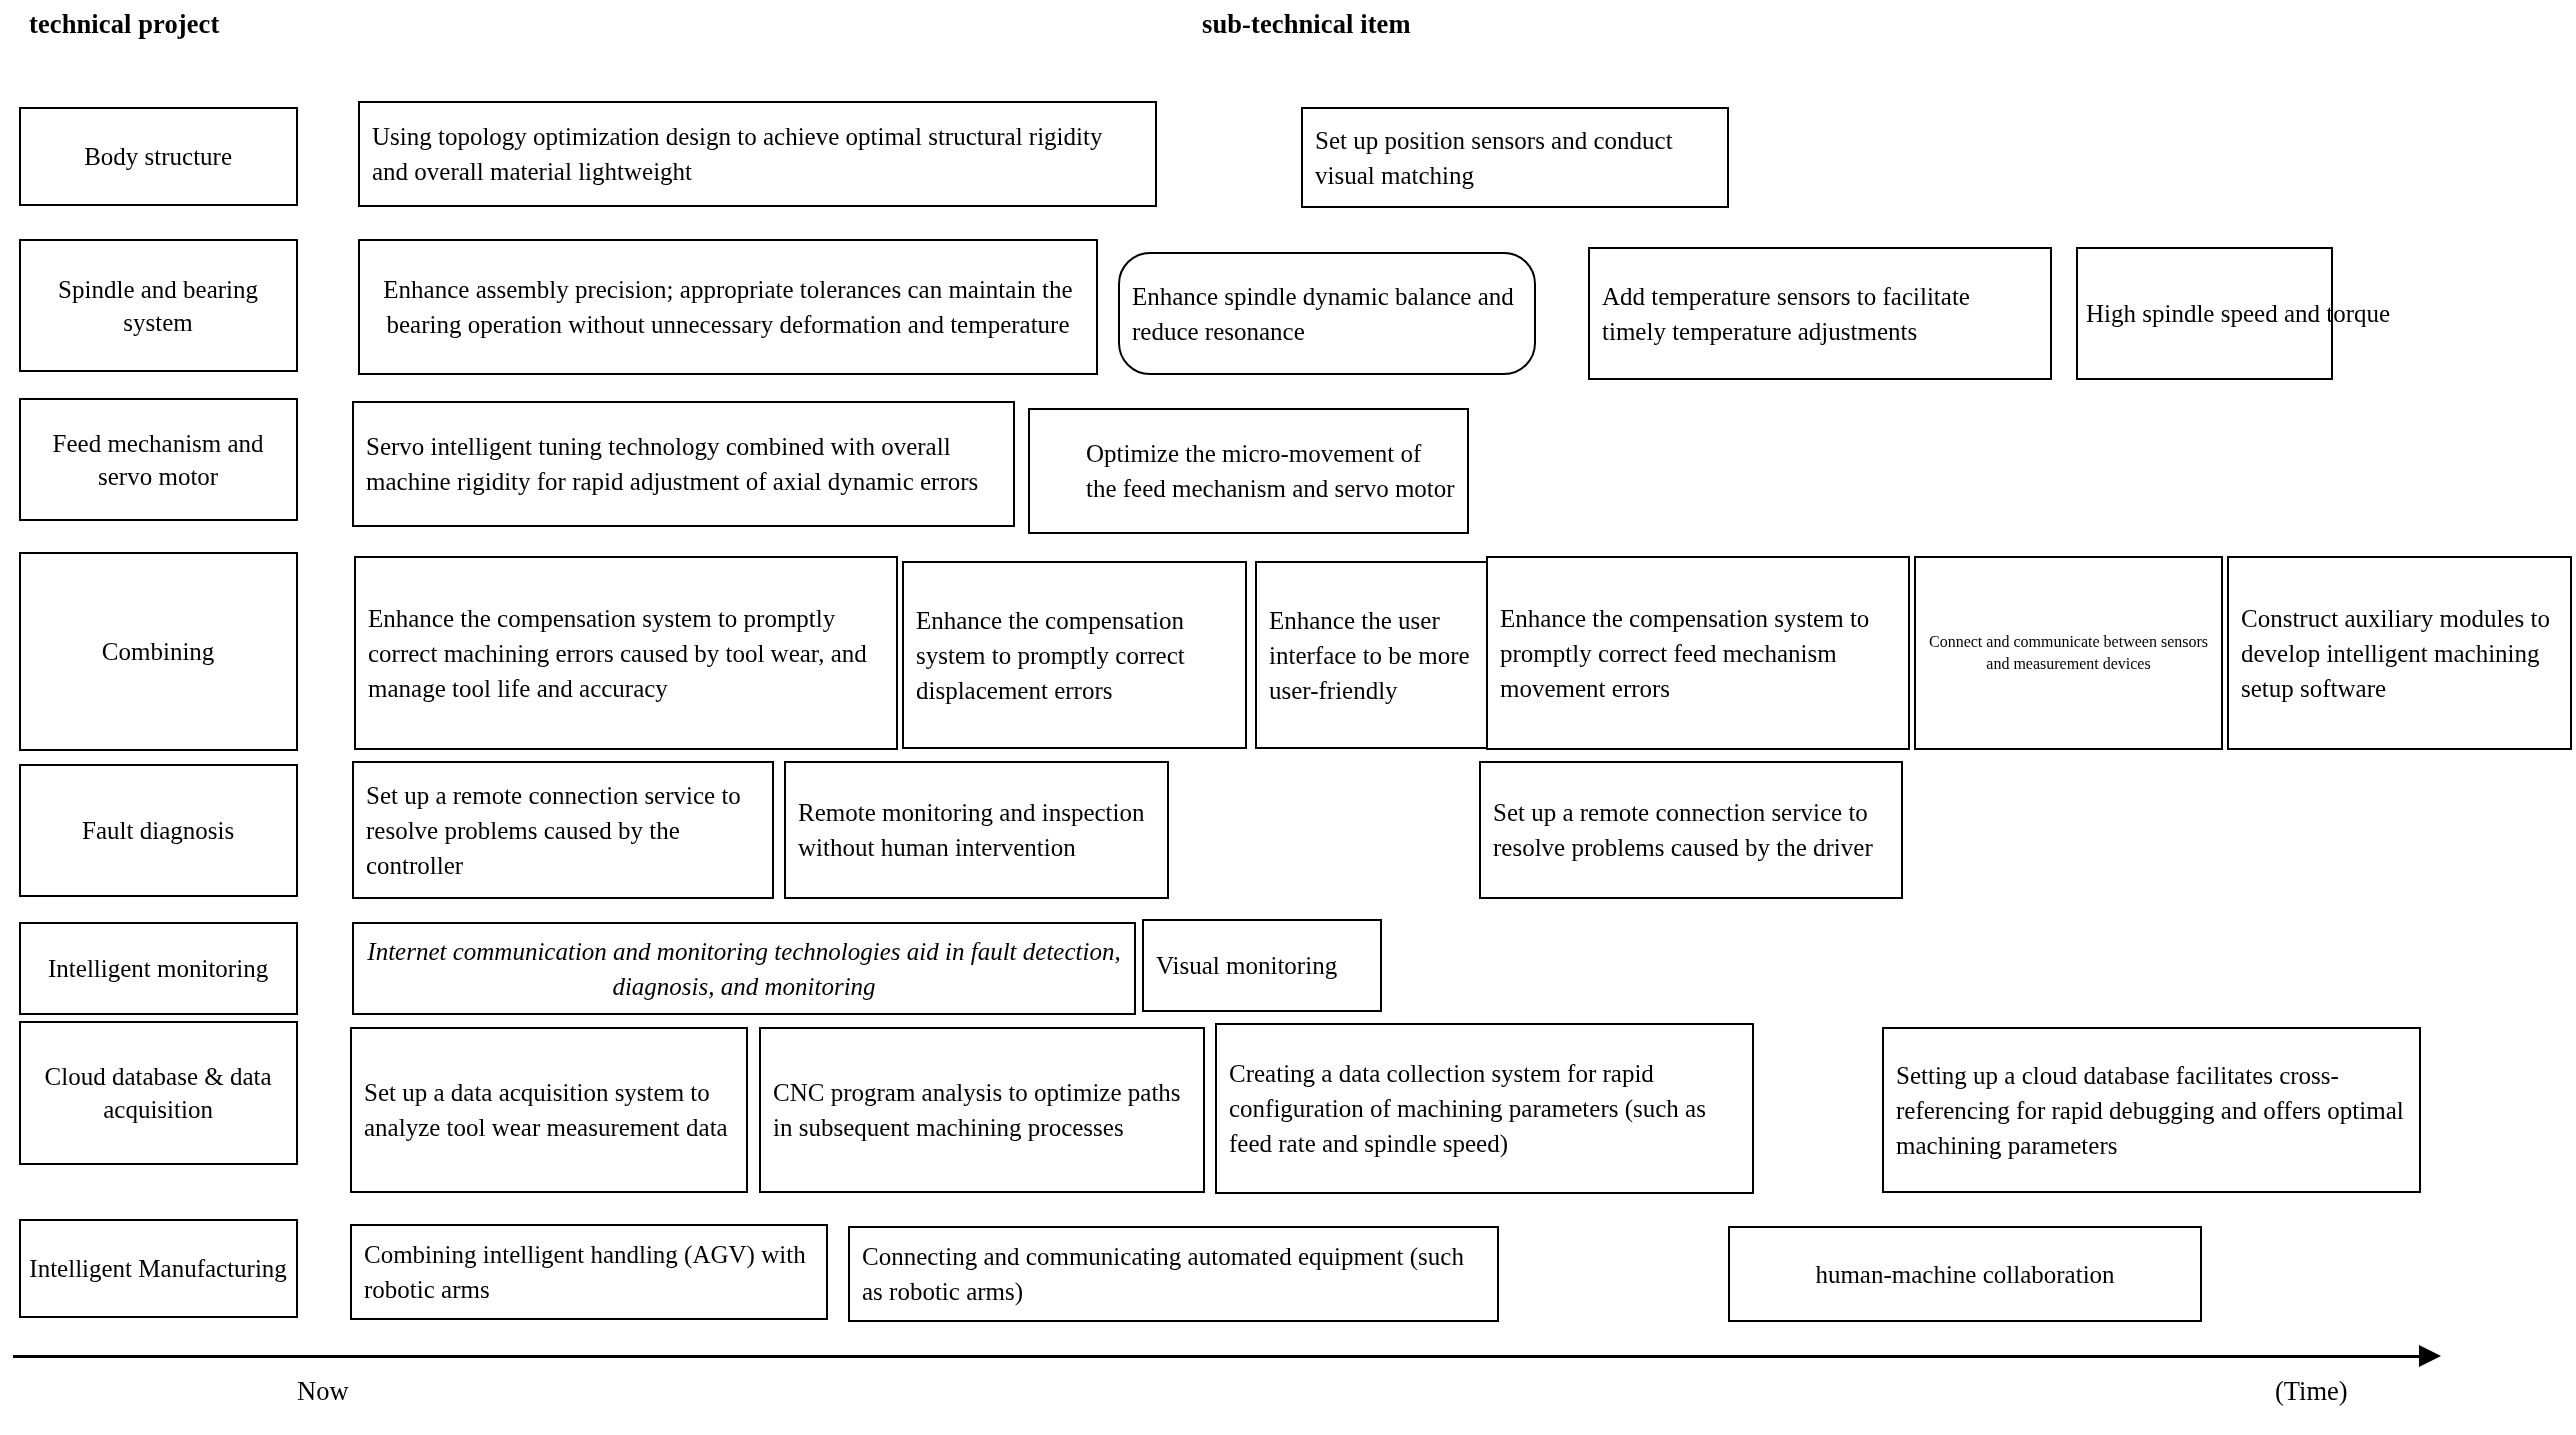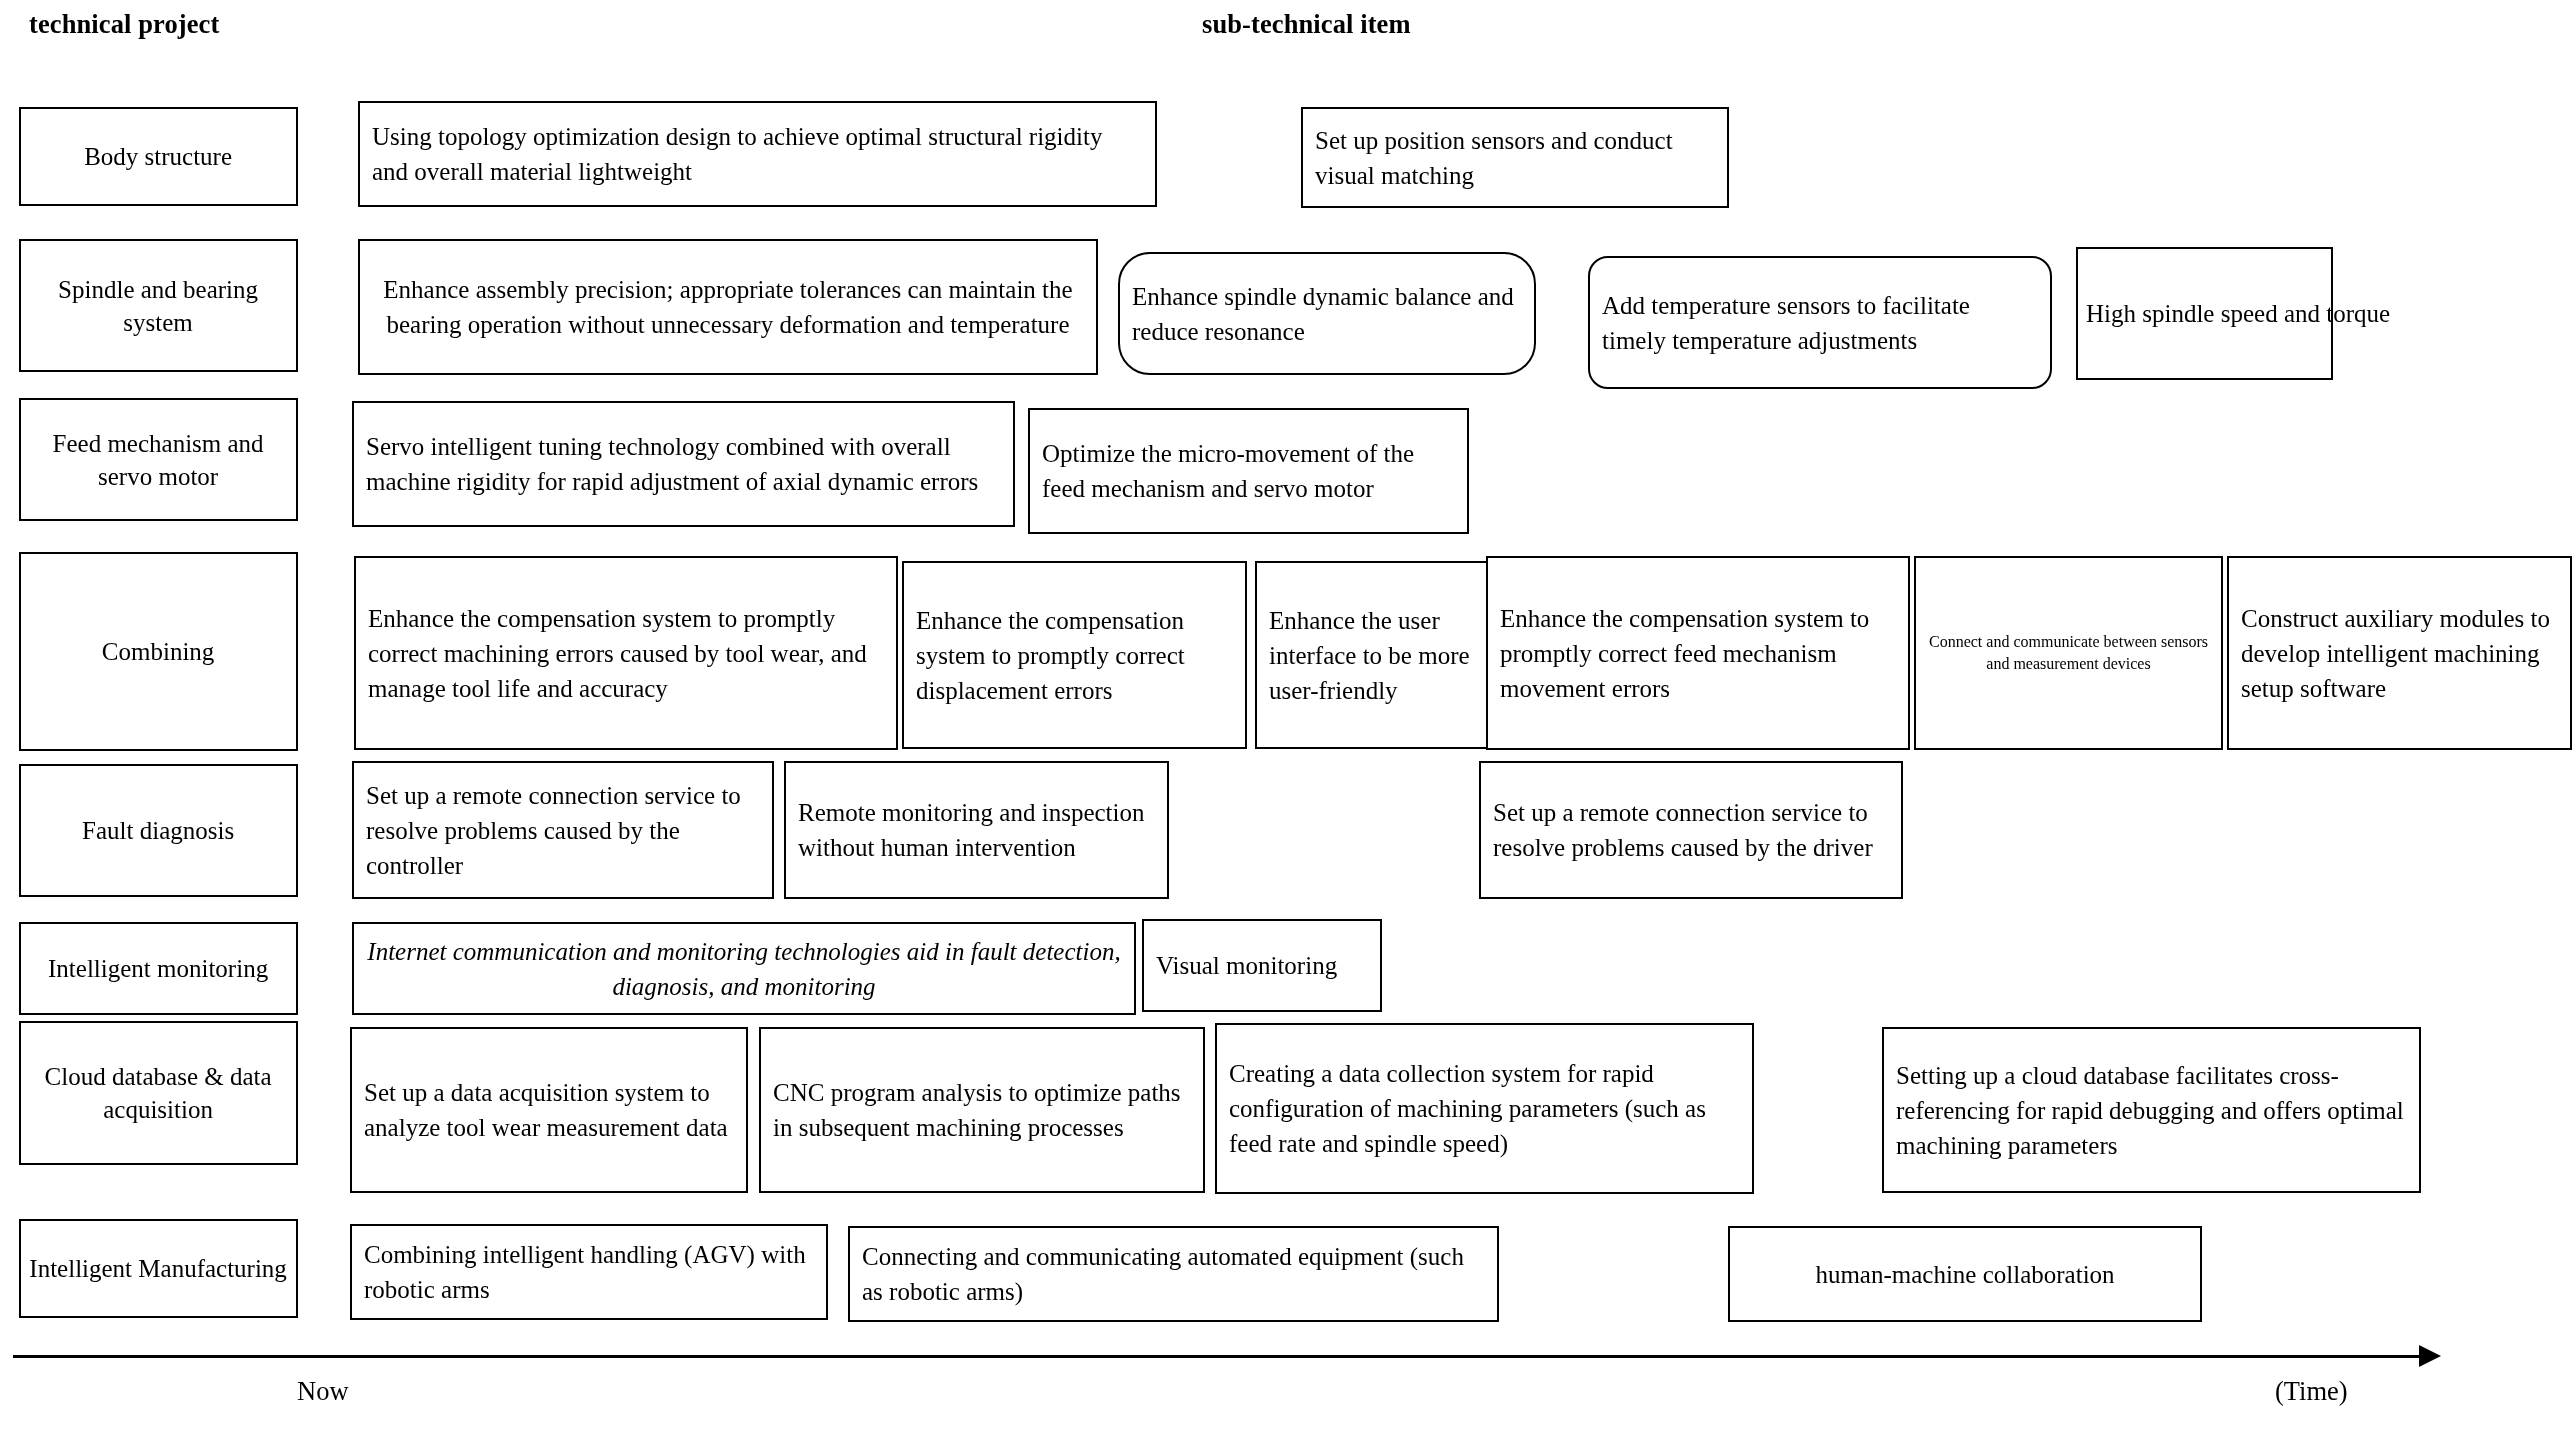--- a/index.html
+++ b/index.html
@@ -94,34 +94,34 @@
 
   <div class="cat-box" style="left:18.6px; top:239px; width:279px; height:133px;">
     <span class="txt">Spindle and bearing system</span>
   </div>
   <div class="item-box center overflow" style="left:358px; top:239px; width:740px; height:136px;">
     <span class="txt">Enhance assembly precision; appropriate tolerances can maintain the bearing operation without unnecessary deformation and temperature</span>
   </div>
   <div class="item-box" style="left:1118px; top:252px; width:418px; height:123px;border-radius:32px;">
     <span class="txt">Enhance spindle dynamic balance and reduce resonance</span>
   </div>
-  <div class="item-box" style="left:1588px; top:256px; width:464px; height:133px;border-radius:20px;">
+  <div class="item-box" style="left:1588px; top:247px; width:464px; height:133px;">
     <span class="txt">Add temperature sensors to facilitate timely temperature adjustments</span>
   </div>
   <div class="item-box" style="left:2076px; top:247px; width:257px; height:133px;">
     <span class="txt" style="white-space:nowrap; padding:0 8px;">High spindle speed and torque</span>
   </div>
 
   <div class="cat-box" style="left:18.6px; top:398px; width:279px; height:123px;">
     <span class="txt">Feed mechanism and servo motor</span>
   </div>
   <div class="item-box" style="left:352px; top:401px; width:663px; height:126px;">
     <span class="txt">Servo intelligent tuning technology combined with overall machine rigidity for rapid adjustment of axial dynamic errors</span>
   </div>
-  <div class="item-box" style="left:1028px; top:408px; width:441px; height:126px;">
+  <div class="item-box" style="left:1028px; top:408px; width:441px; height:126px;padding-left:44px;">
     <span class="txt">Optimize the micro-movement of the feed mechanism and servo motor</span>
   </div>
 
   <div class="cat-box" style="left:18.6px; top:552px; width:279px; height:199px;">
     <span class="txt">Combining</span>
   </div>
   <div class="item-box" style="left:354px; top:556px; width:544px; height:194px;">
     <span class="txt">Enhance the compensation system to promptly correct machining errors caused by tool wear, and manage tool life and accuracy</span>
   </div>
   <div class="item-box" style="left:902px; top:561px; width:345px; height:188px;">

